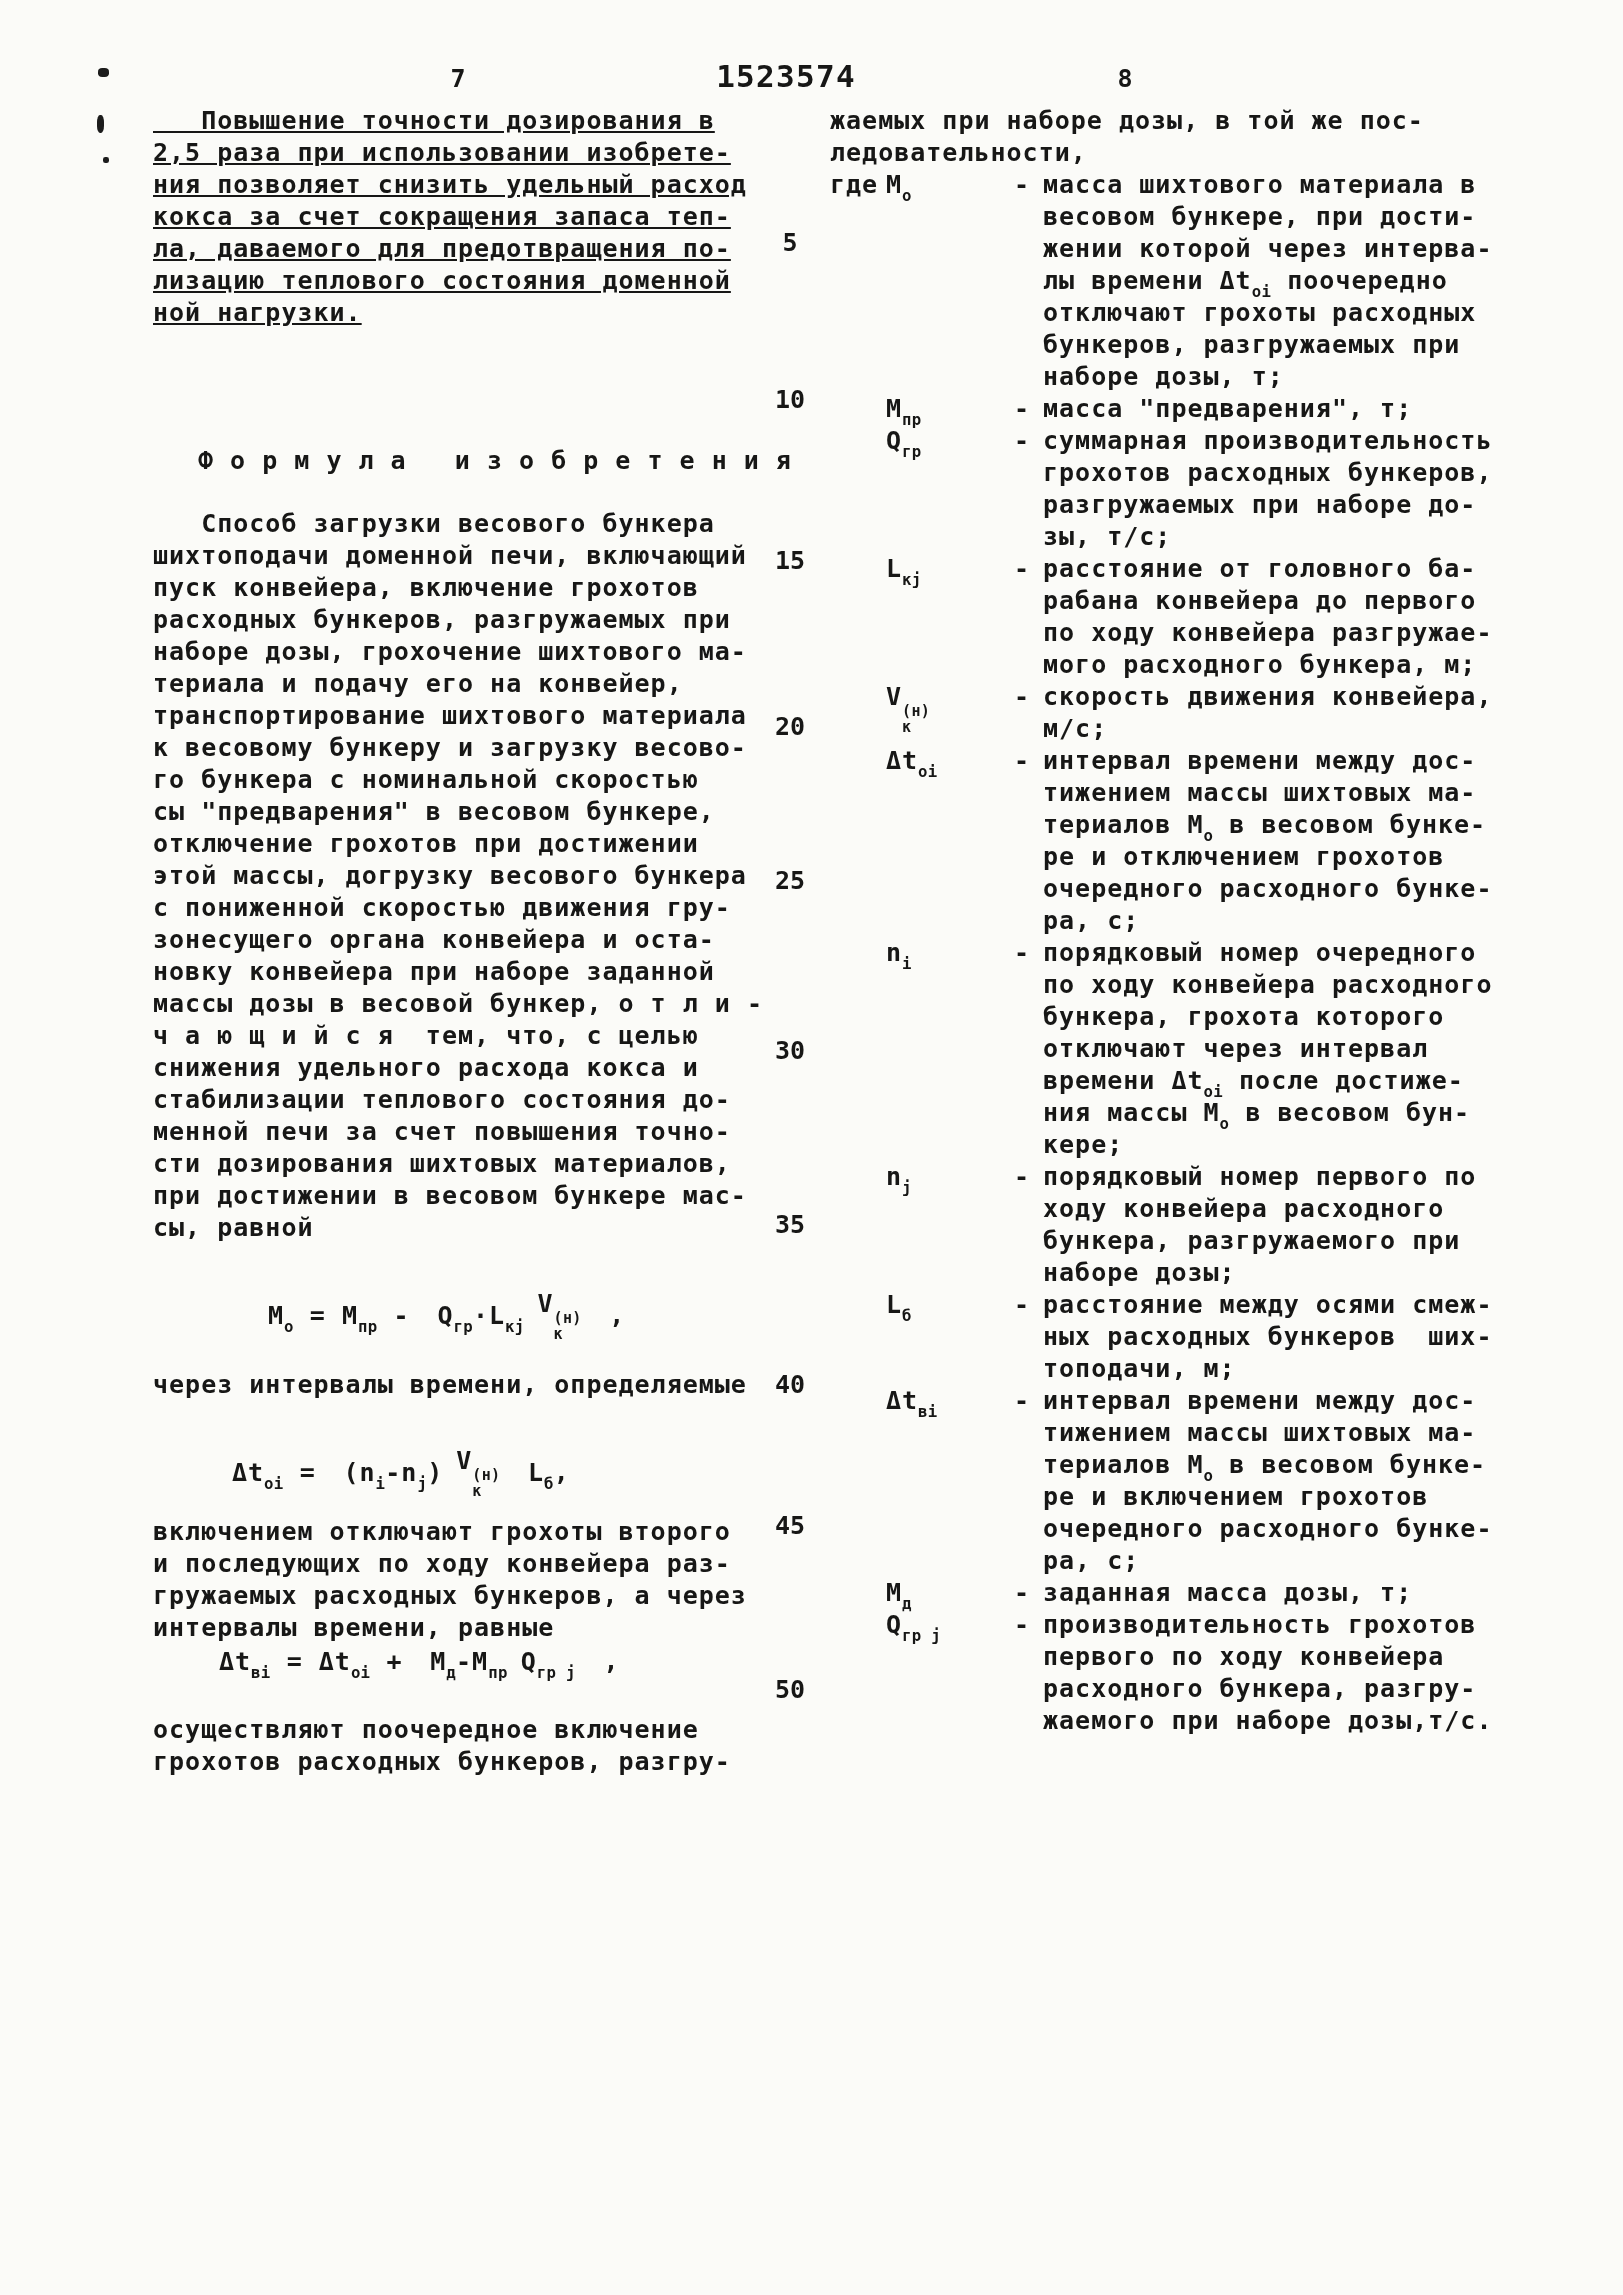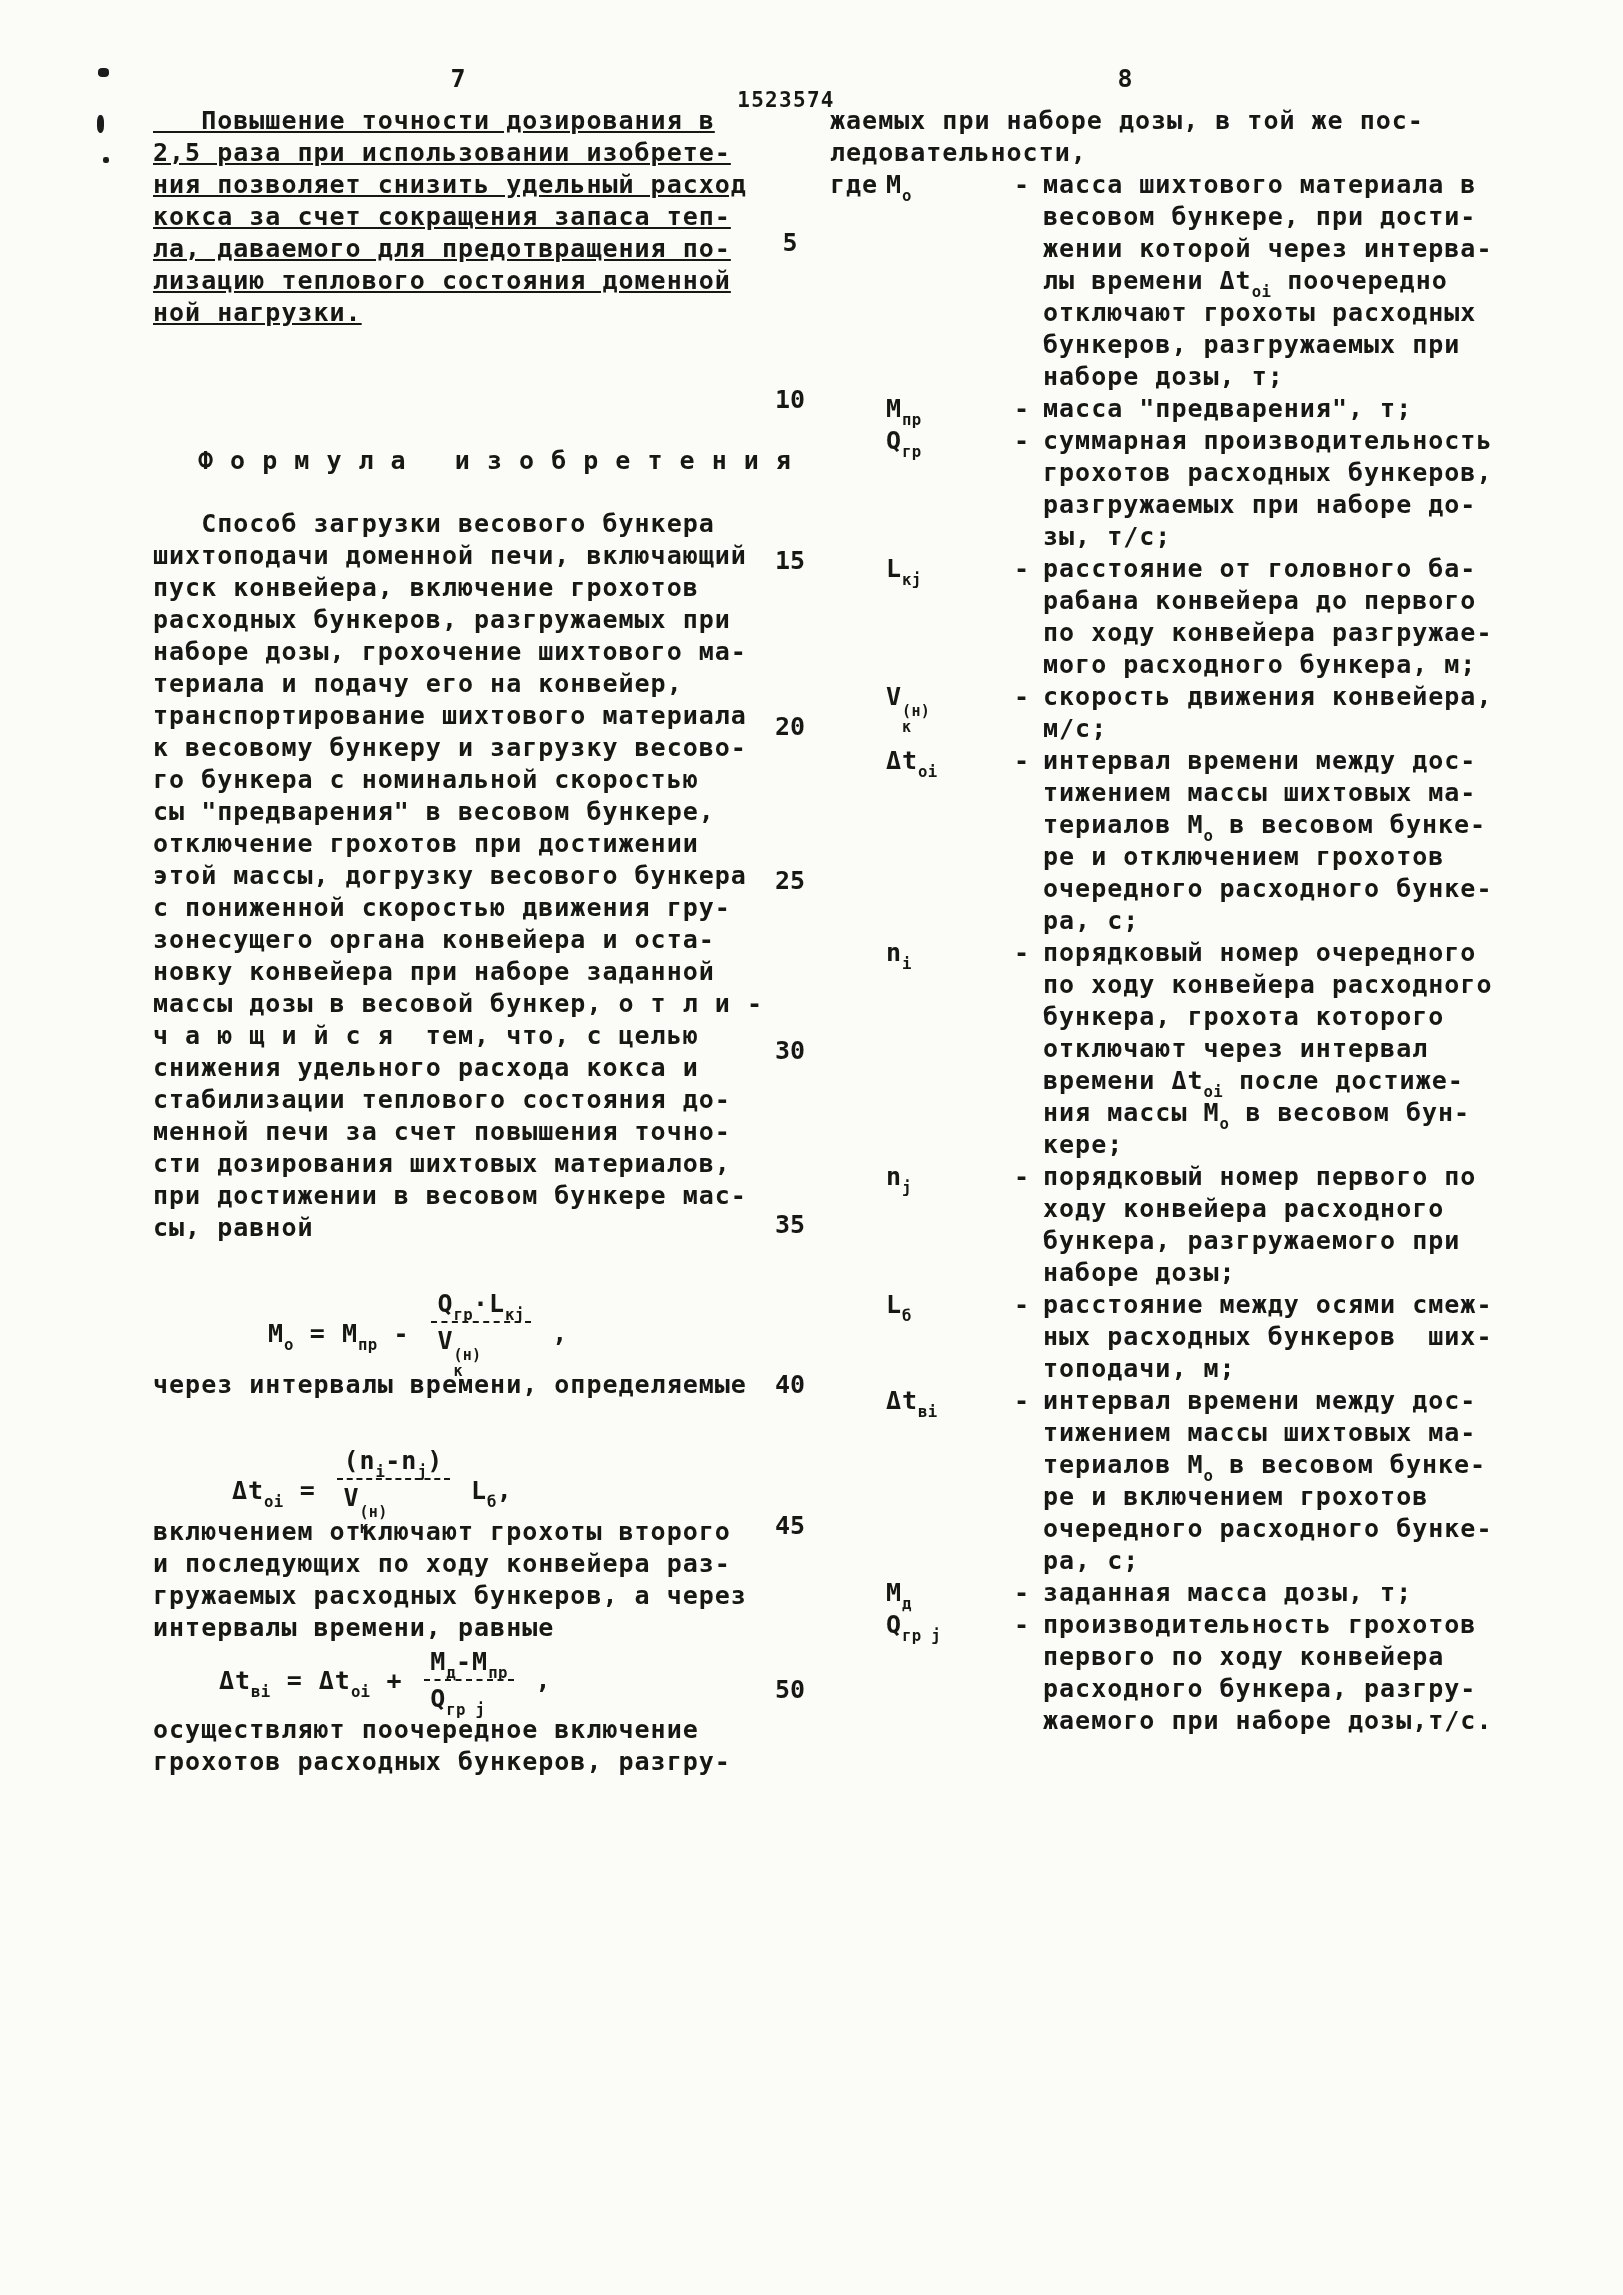--- a/index.html
+++ b/index.html
@@ -25,28 +25,28 @@
   .supsub{
     display:inline-flex;flex-direction:column;align-items:flex-start;
     font-size:15px;line-height:16.4px;vertical-align:-11px;letter-spacing:0.3px;
   }
   .formula{
     position:absolute;
     display:flex;align-items:center;
     white-space:pre;
     font-size:25px;letter-spacing:1px;
   }
-  .frac{display:inline-flex;flex-direction:column;align-items:flex-start;margin:0 5.2px;}
+  .frac{display:inline-flex;flex-direction:row;align-items:center;margin:0 5.2px;}
   .frac .num,.frac .den{
     white-space:pre;font-size:25px;line-height:31px;min-height:31px;padding:0 6.5px;
   }
   .fbar{display:block;align-self:stretch;height:0;border-top:2.6px dashed currentColor;margin:2px 0;}
   .hnum{position:absolute;text-align:center;font-size:25px;line-height:32px;letter-spacing:1px;}
   #hdr-left{left:429px;top:63px;width:59px;}
-  #hdr-num{left:655px;top:60px;width:262px;font-size:21px;letter-spacing:1.3px;margin-top:24px;}
+  #hdr-num{left:655px;top:60px;width:262px;font-size:31px;letter-spacing:1.3px;}
   #hdr-right{left:1096px;top:63px;width:59px;}
   .gnum{position:absolute;left:761px;width:58px;text-align:center;font-size:25px;line-height:32px;}
   #para1{left:153px;top:105px;text-decoration:underline;}
   #heading{position:absolute;left:198px;top:445px;}
   #claimA{left:153px;top:508px;}
   #formula1{left:268px;top:1288px;}
   #afterF1{left:153px;top:1369px;}
   #formula2{left:232px;top:1445px;}
   #claimC{left:153px;top:1516px;}
   #formula3{left:219px;top:1646px;}

